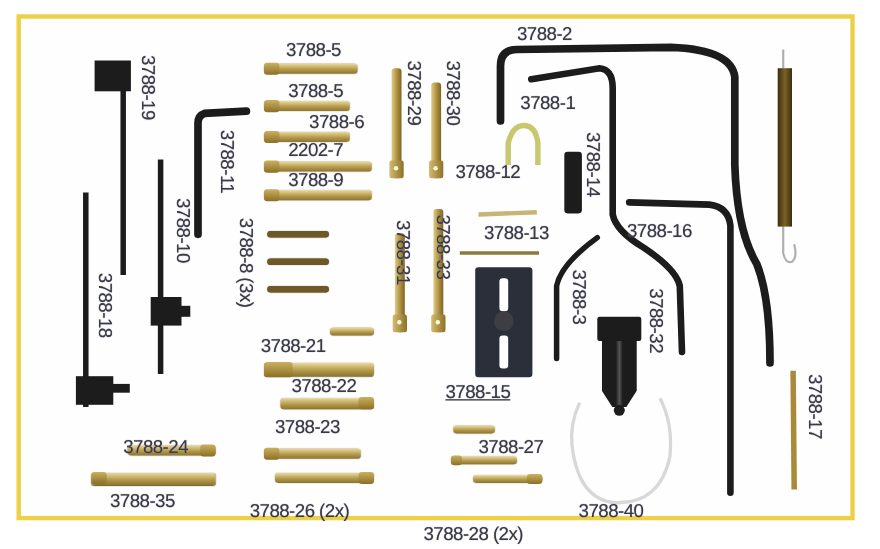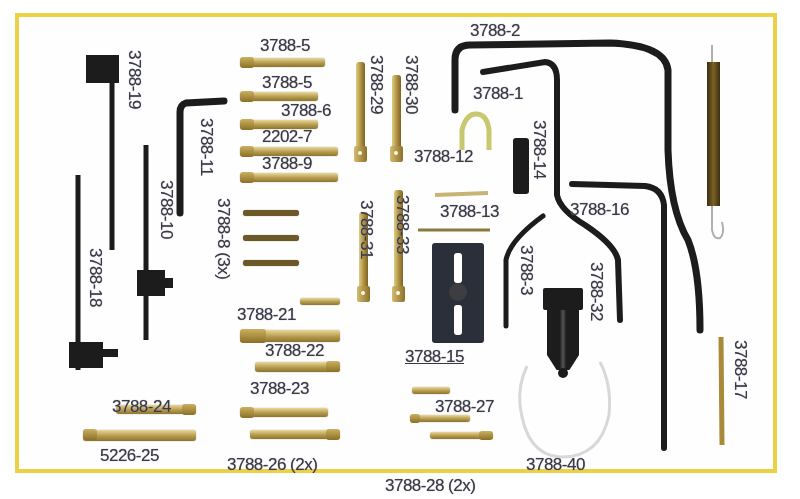--- a/index.html
+++ b/index.html
@@ -139,21 +139,21 @@
 <div class="lbl" style="left:262px;top:155px;">3788-9</div>
 <div class="lbl" style="left:470px;top:22px;">3788-2</div>
 <div class="lbl" style="left:473px;top:85px;">3788-1</div>
 <div class="lbl" style="left:414px;top:148px;">3788-12</div>
 <div class="lbl" style="left:440px;top:203px;">3788-13</div>
 <div class="lbl" style="left:570px;top:160px;margin-top:41px;">3788-16</div>
 <div class="lbl" style="left:237px;top:306px;">3788-21</div>
 <div class="lbl" style="left:265px;top:342px;">3788-22</div>
 <div class="lbl" style="left:250px;top:380px;">3788-23</div>
 <div class="lbl" style="left:112px;top:382px;margin-top:16px;">3788-24</div>
-<div class="lbl" style="left:100px;top:447px;">5226-25</div>
+<div class="lbl" style="left:100px;top:447px;">3788-35</div>
 <div class="lbl" style="left:227px;top:456px;">3788-26 (2x)</div>
 <div class="lbl" style="left:405px;top:348px;text-decoration:underline;">3788-15</div>
 <div class="lbl" style="left:435px;top:398px;">3788-27</div>
 <div class="lbl" style="left:385px;top:456px;margin-top:21px;">3788-28 (2x)</div>
 <div class="lbl" style="left:526px;top:456px;">3788-40</div>
 
 <div class="lbl v" style="left:143px;top:50px;">3788-19</div>
 <div class="lbl v" style="left:215px;top:118px;">3788-11</div>
 <div class="lbl v" style="left:175px;top:180px;">3788-10</div>
 <div class="lbl v" style="left:104px;top:248px;">3788-18</div>

